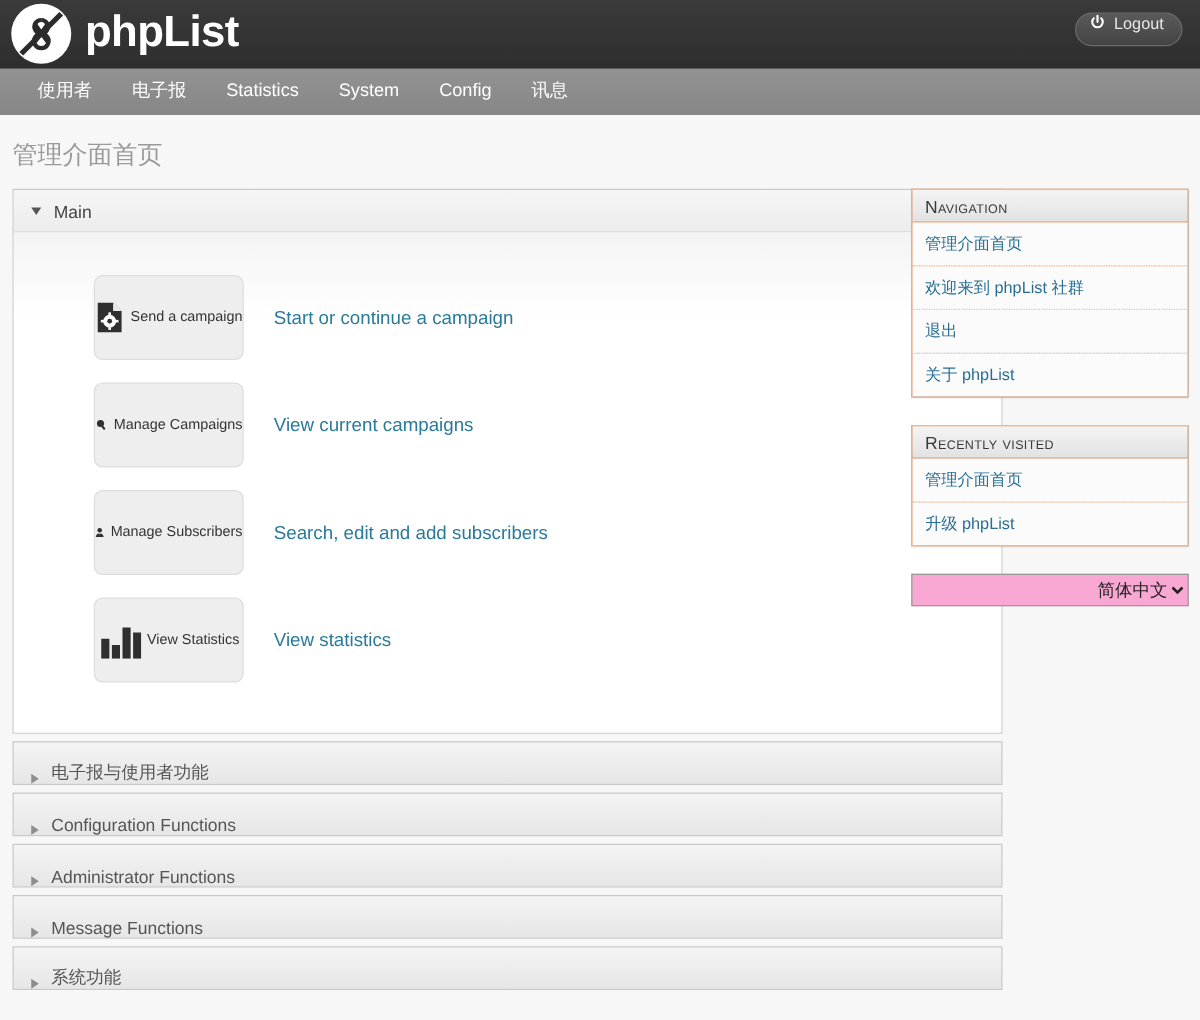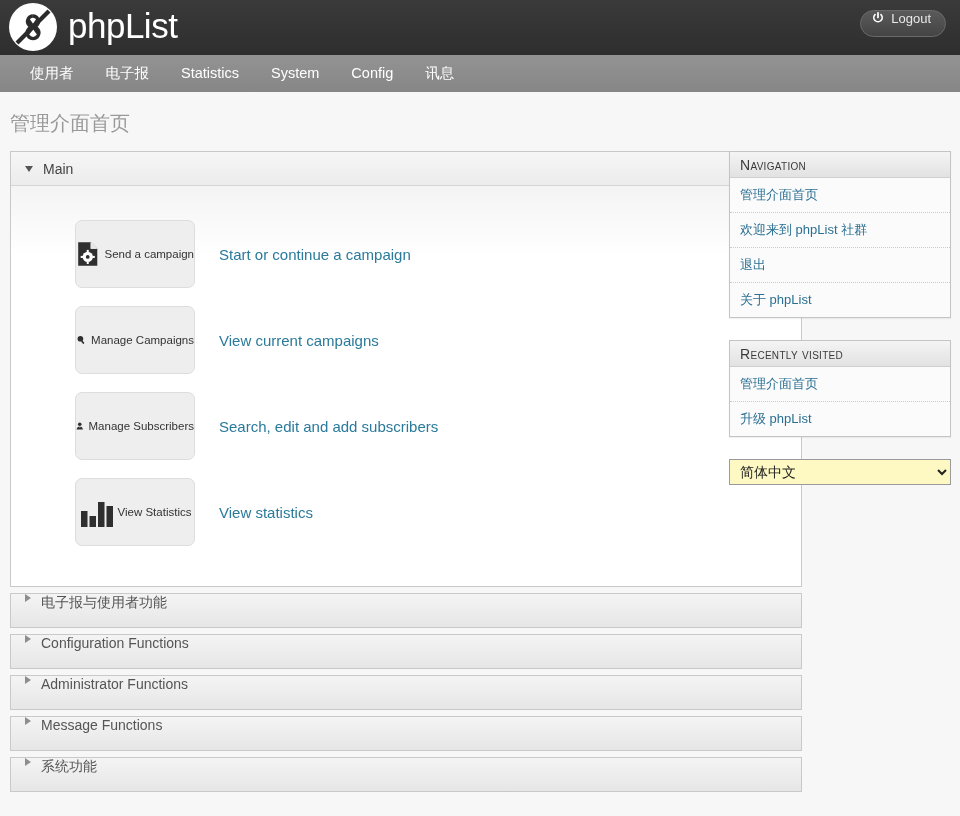--- a/index.html
+++ b/index.html
@@ -25,21 +25,21 @@
     align-items: center;
     gap: 10px;
   }
   .logo-mark {
     width: 50px; height: 50px;
     display: block;
   }
   .logo-text {
     color: #ffffff;
     font-size: 35px;
-    font-weight: 400;
+    font-weight: 700;
     letter-spacing: -0.5px;
     line-height: 1;
     padding-bottom: 4px;
   }
   .logout-btn {
     position: absolute;
     right: 14px; top: 10px;
     display: flex;
     gap: 6px;
     height: 27px;
@@ -126,21 +126,21 @@
     background: linear-gradient(to bottom, #f4f4f4 0%, #ffffff 70px, #ffffff 100%);
     padding: 34px 0 22px 0;
   }
 
   
   .panel-collapsed {
     border: 1px solid #c9c9c9;
     margin-top: 6px;
     height: 35px;
     display: flex;
-    align-items: flex-start;
+    align-items: flex-end;
     gap: 10px;
     padding-left: 14px;
     background: linear-gradient(to bottom, #f4f4f4 0%, #e6e6e6 100%);
     color: #555555;
     font-size: 14px;
     cursor: pointer;
   }
 
   
   .tile-row {
@@ -213,22 +213,23 @@
   }
   .side-link:last-child { border-bottom: none; }
 
   .lang-select {
     width: 222px;
     height: 26px;
     font-family: "Liberation Sans", sans-serif;
     font-size: 14px;
     color: #222222;
     border: 1px solid #9a9a9a;
-    background: #fef9c3;
+    background: #f9a8d4;
     padding-left: 6px;
+    text-align: right;
   }
 </style>
 </head>
 <body>
 
 <div class="header">
   <div class="logo-wrap">
     <svg class="logo-mark" viewBox="0 0 50 50">
       <circle cx="25" cy="25" r="24" fill="#ffffff"></circle>
       <line x1="9" y1="41" x2="41" y2="9" stroke="#2b2b2b" stroke-width="4.2"></line>

